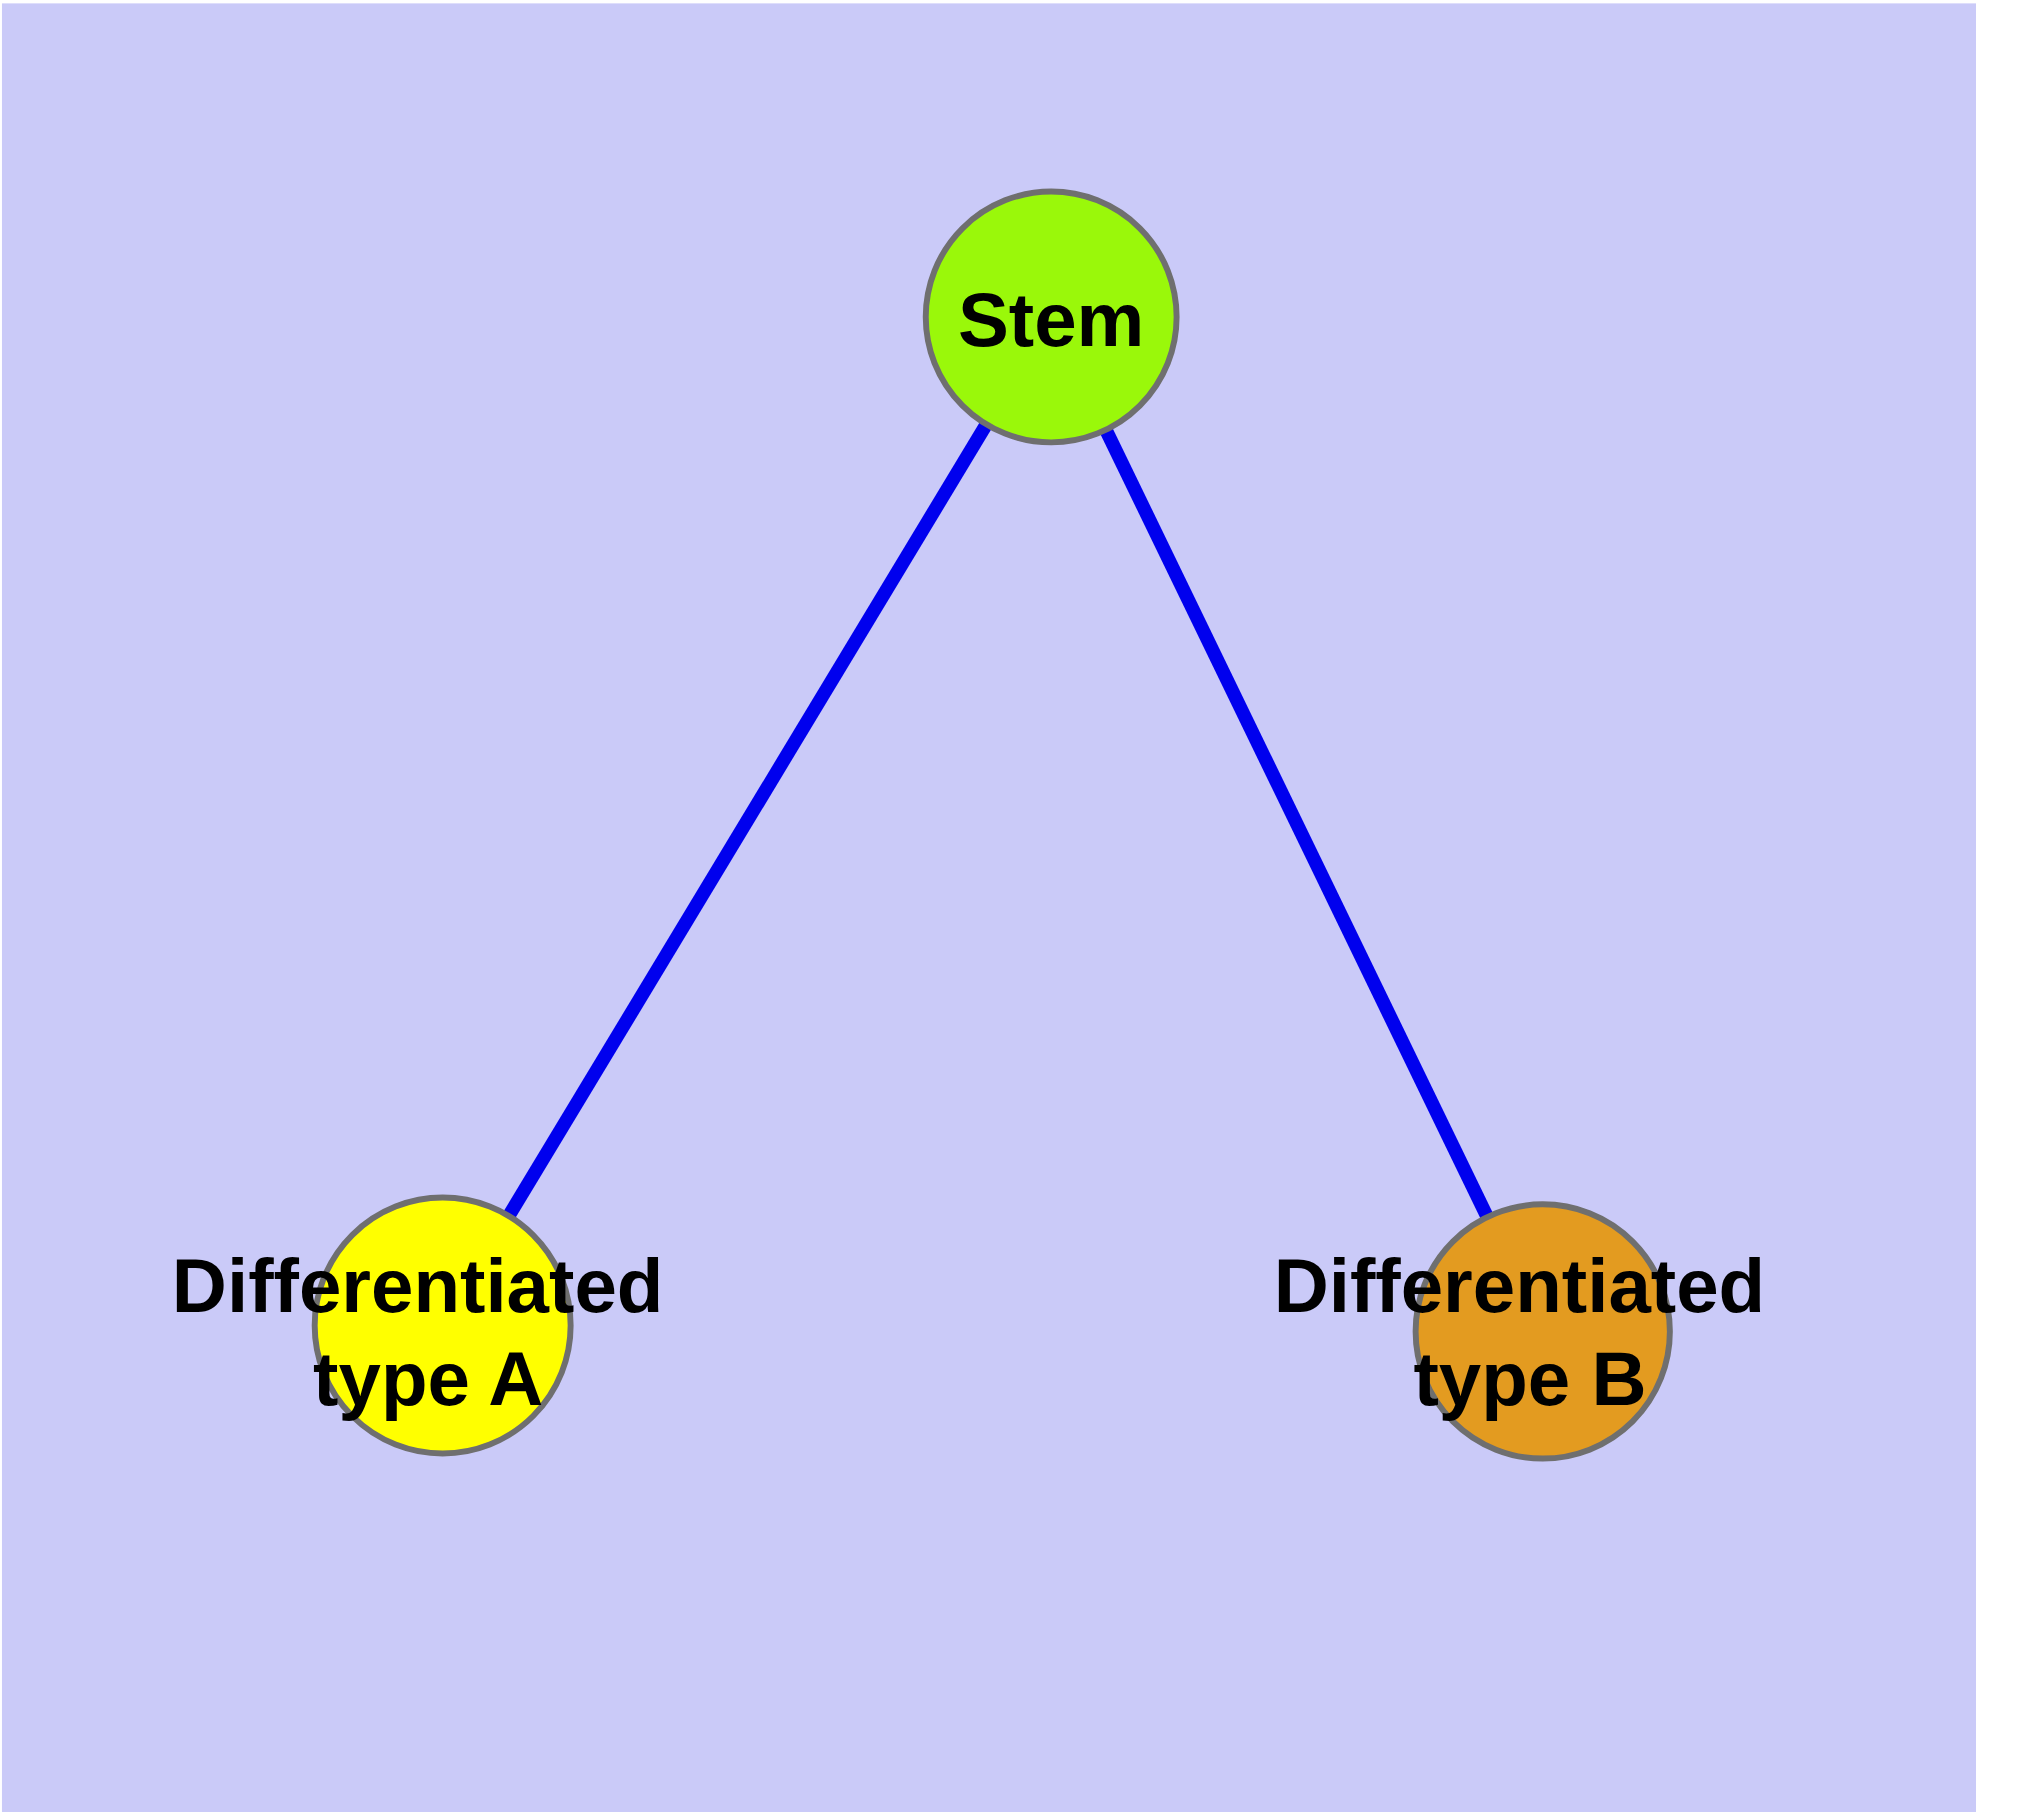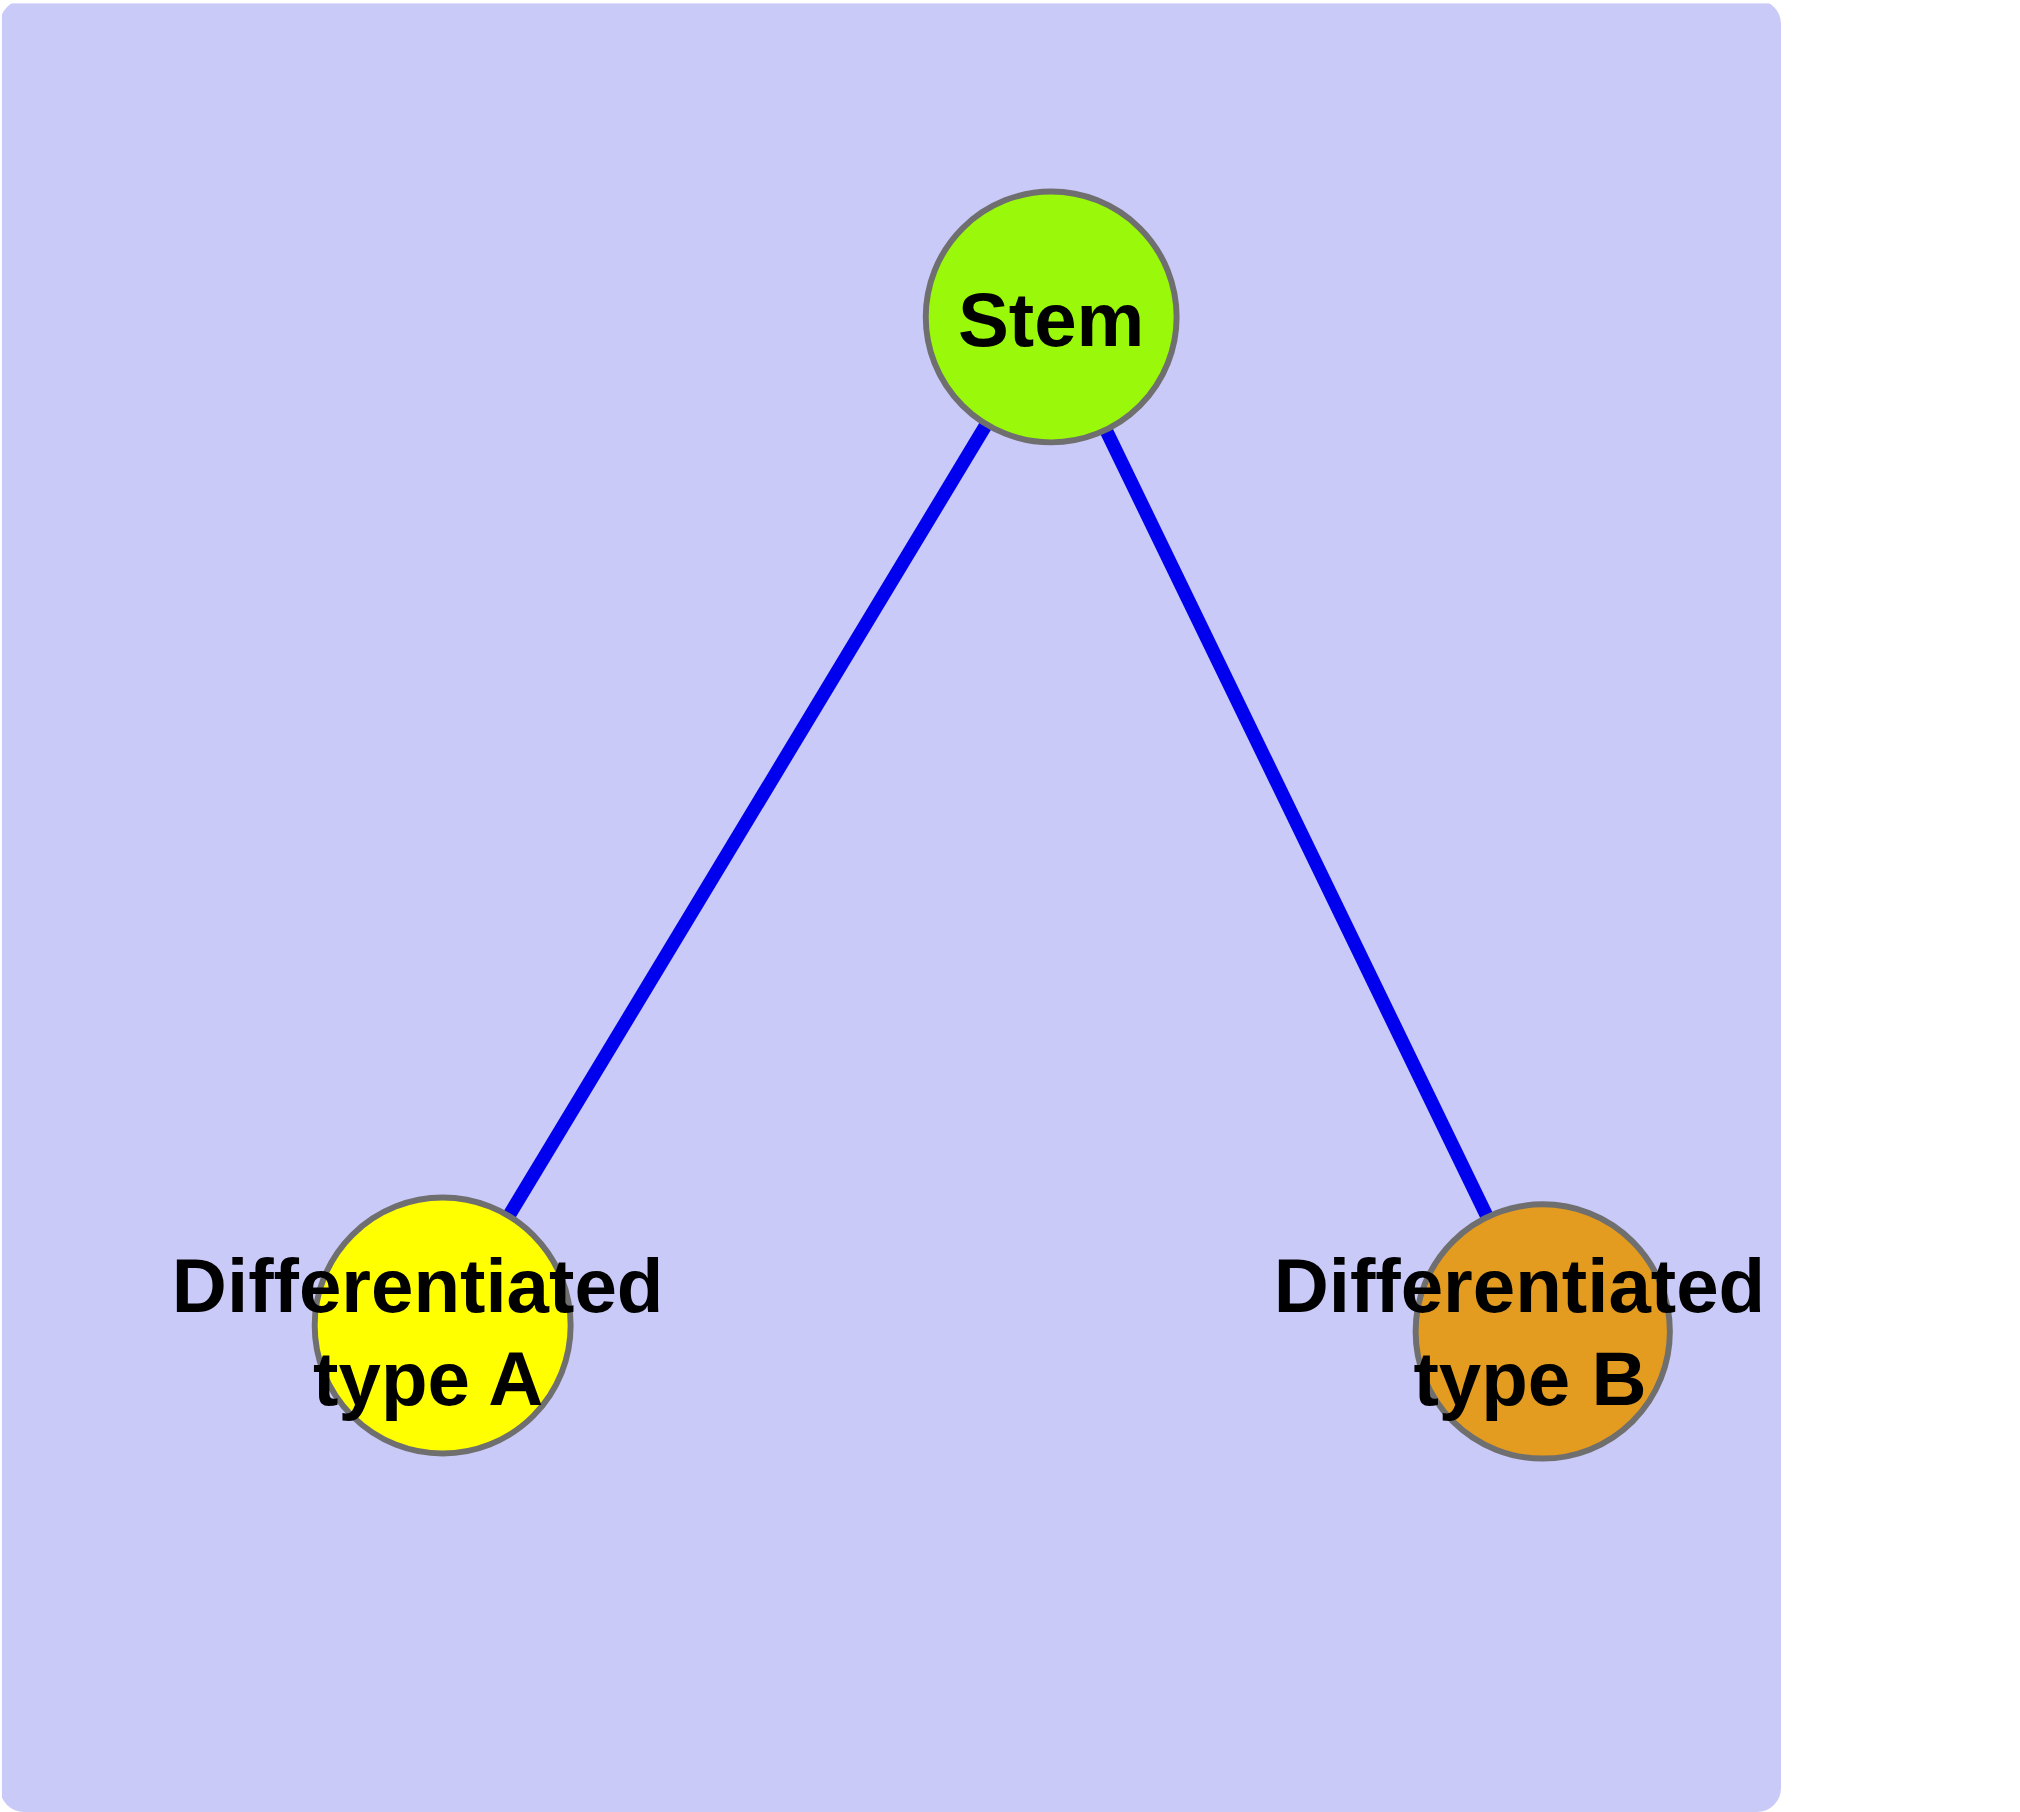--- a/index.html
+++ b/index.html
@@ -2,24 +2,23 @@
 <html style="font-size:13.6px"><head>
 <meta charset="utf-8">
 <style>
   html, body {
     margin: 0;
     padding: 0;
     background: #FFFFFF;
   }
   .stage {
     position: relative;
-    width: 1781px;
+    width: 1976px;
     height: 1812px;
     overflow: hidden;
-    border-radius: 24px;
   }
   svg.diagram {
     display: block;
     width: 2021px;
     height: 1812px;
   }
   .node-label {
     font-family: "Liberation Sans", "DejaVu Sans", sans-serif;
     font-weight: bold;
   }

